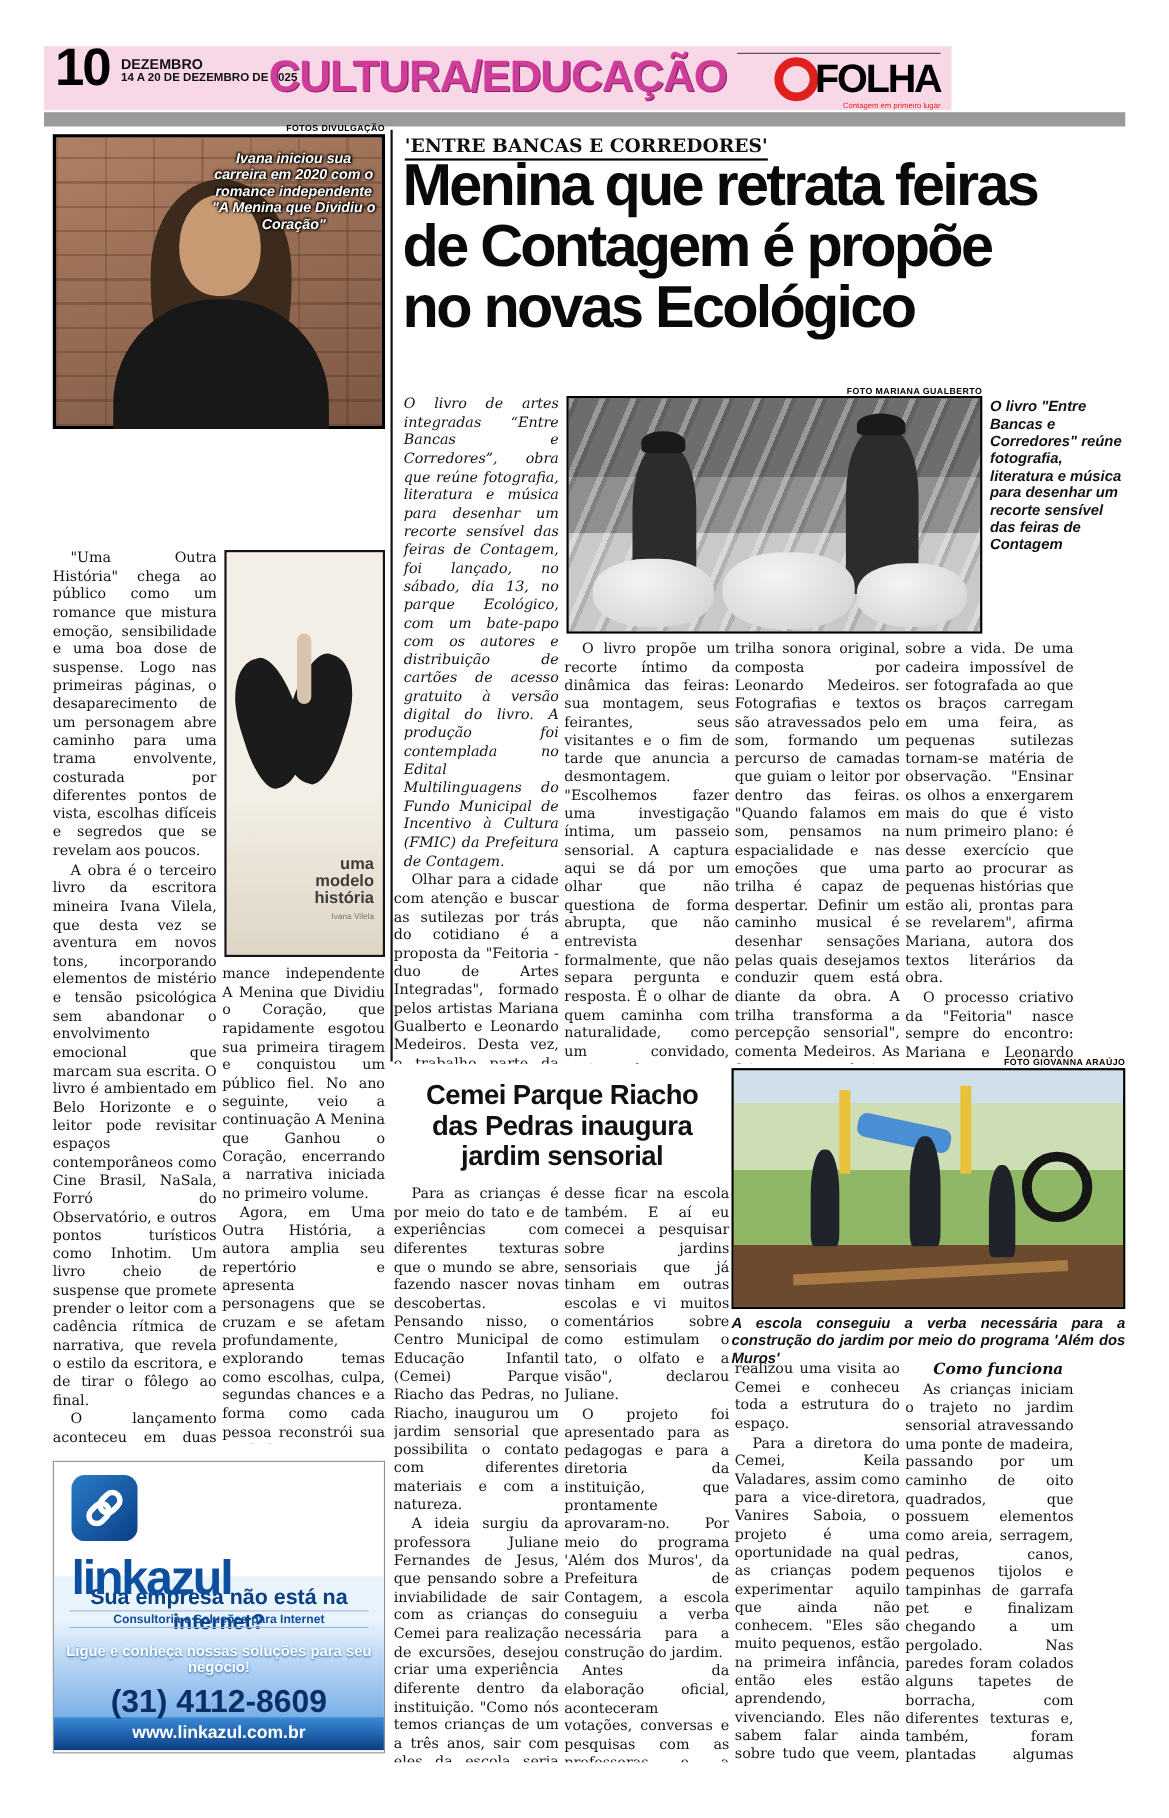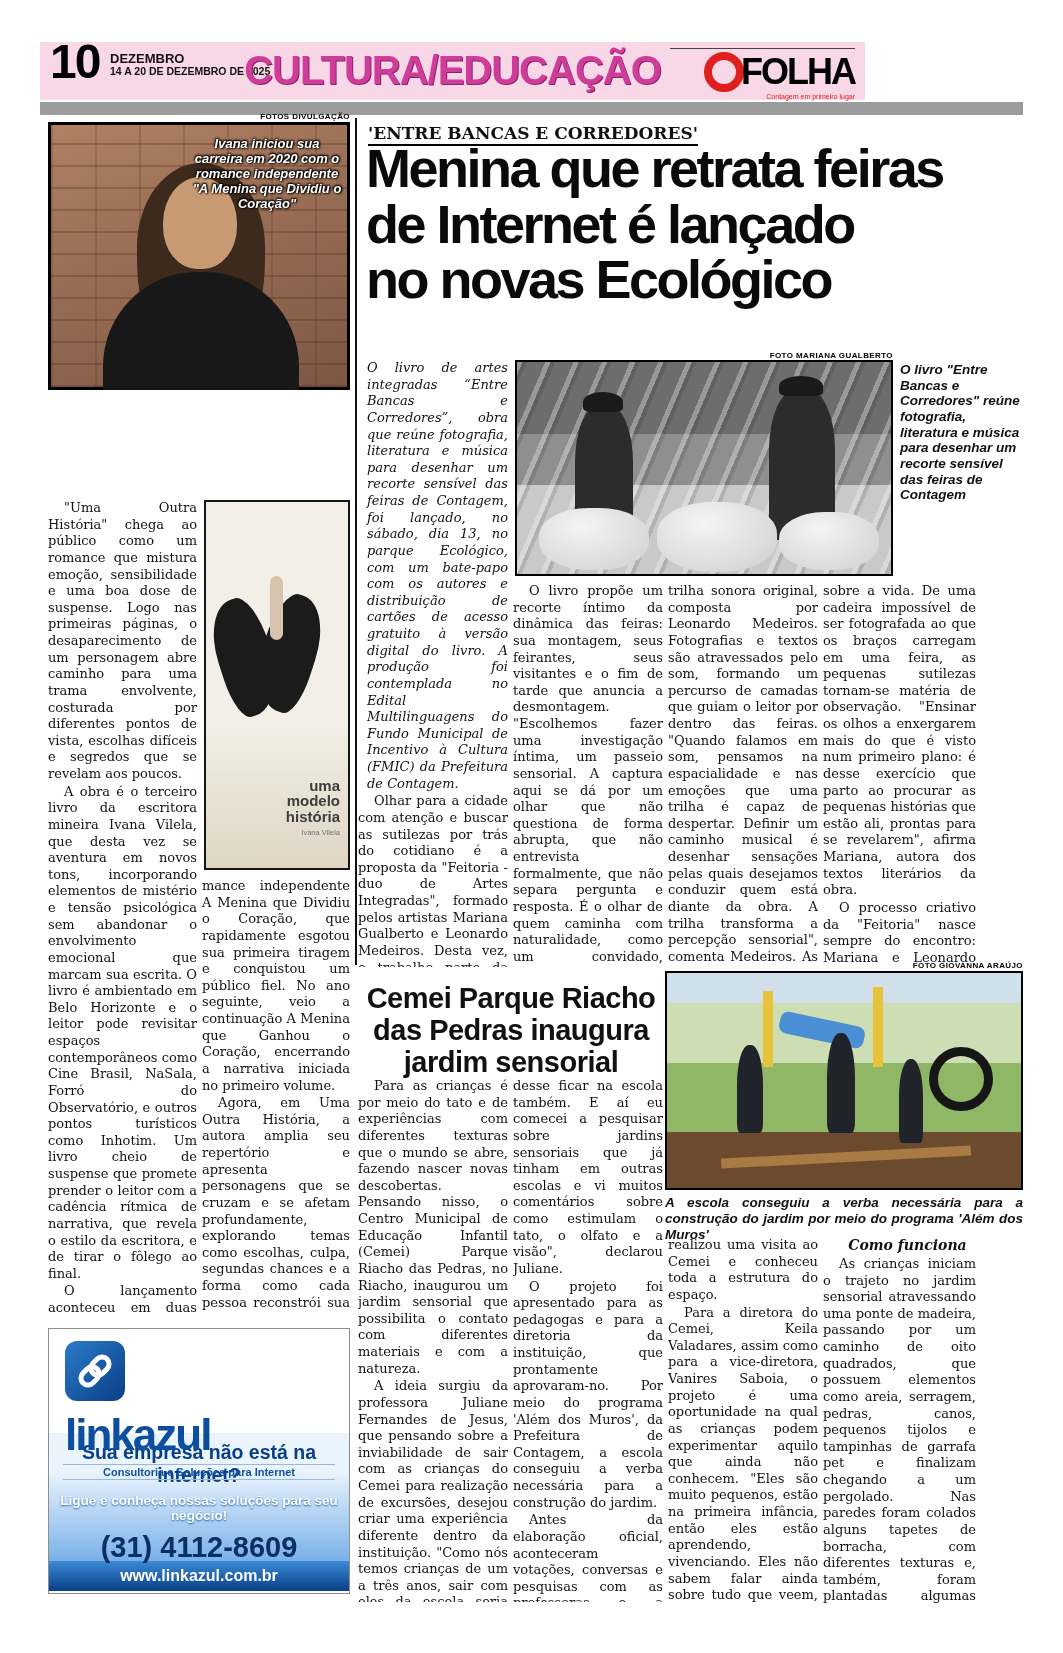--- a/index.html
+++ b/index.html
@@ -99,21 +99,21 @@
   .mk-man{position:absolute;background:#2c2c2c;border-radius:40% 40% 10% 10%;}
   .mk-cap{position:absolute;background:#1a1a1a;border-radius:50% 50% 20% 20%;}
   .sidebar-cap{left:900px;top:362px;width:122px;font-family:"Liberation Sans",sans-serif;
      font-style:italic;font-weight:700;font-size:13.5px;line-height:1.16;text-align:left;}
   .mcol1{left:358px;top:360px;width:150px;height:607px;}
   .mcol2{left:513px;top:583px;width:150px;height:384px;}
   .mcol3{left:668px;top:583px;width:150px;height:384px;}
   .mcol4{left:823px;top:583px;width:153px;height:384px;}
   
   .cemei-headline{left:358px;top:983px;width:306px;text-align:center;
-     font-family:"Liberation Sans",sans-serif;font-weight:800;font-size:29px;line-height:1.1;letter-spacing:-0.5px;}
+     font-family:"Liberation Sans",sans-serif;font-weight:800;font-size:25px;line-height:1.1;letter-spacing:-0.5px;}
   .credit-garden{left:745px;top:961px;width:278px;}
   .photo-garden{left:665px;top:971px;width:358px;height:219px;border:2px solid #000;box-sizing:border-box;
      background:linear-gradient(180deg,#cfe0ea 0 14%,#cdddb4 14% 42%,#8fb765 42% 74%,#6b4a2e 74% 100%);}
   .g-post{position:absolute;background:#e8c23a;width:10px;}
   .g-slide{position:absolute;background:#4a8fd4;border-radius:8px;}
   .g-beam{position:absolute;background:#a87b44;height:10px;}
   .g-kid{position:absolute;background:#20242a;border-radius:45% 45% 12% 12%;}
   .g-tire{position:absolute;border:9px solid #161616;border-radius:50%;background:transparent;}
   .garden-cap{left:665px;top:1195px;width:358px;font-family:"Liberation Sans",sans-serif;
      font-style:italic;font-weight:700;font-size:13.5px;line-height:1.18;text-align:justify;}
@@ -179,21 +179,21 @@
     <p class="noind">mance independente A Menina que Dividiu o Coração, que rapidamente esgotou sua primeira tiragem e conquistou um público fiel. No ano seguinte, veio a continuação A Menina que Ganhou o Coração, encerrando a narrativa iniciada no primeiro volume.</p>
     <p>Agora, em Uma Outra História, a autora amplia seu repertório e apresenta personagens que se cruzam e se afetam profundamente, explorando temas como escolhas, culpa, segundas chances e a forma como cada pessoa reconstrói sua verdade.</p>
 
   </div>
 
   <div class="abs kicker">
     <span>'ENTRE BANCAS E CORREDORES'</span>
   </div>
   <div class="abs main-headline">
     <div>Menina que retrata feiras</div>
-    <div>de Internet é lançado</div>
+    <div>de Contagem é propõe</div>
     <div>no novas Ecológico</div>
   </div>
 
   <div class="abs credit credit-market">FOTO MARIANA GUALBERTO</div>
 
   <div class="abs photo-market">
     <div class="mk-man" style="left:58px;top:44px;width:58px;height:140px;"></div>
     <div class="mk-cap" style="left:66px;top:30px;width:40px;height:20px;"></div>
     <div class="mk-man" style="left:252px;top:28px;width:66px;height:150px;"></div>
     <div class="mk-cap" style="left:262px;top:14px;width:44px;height:20px;"></div>

